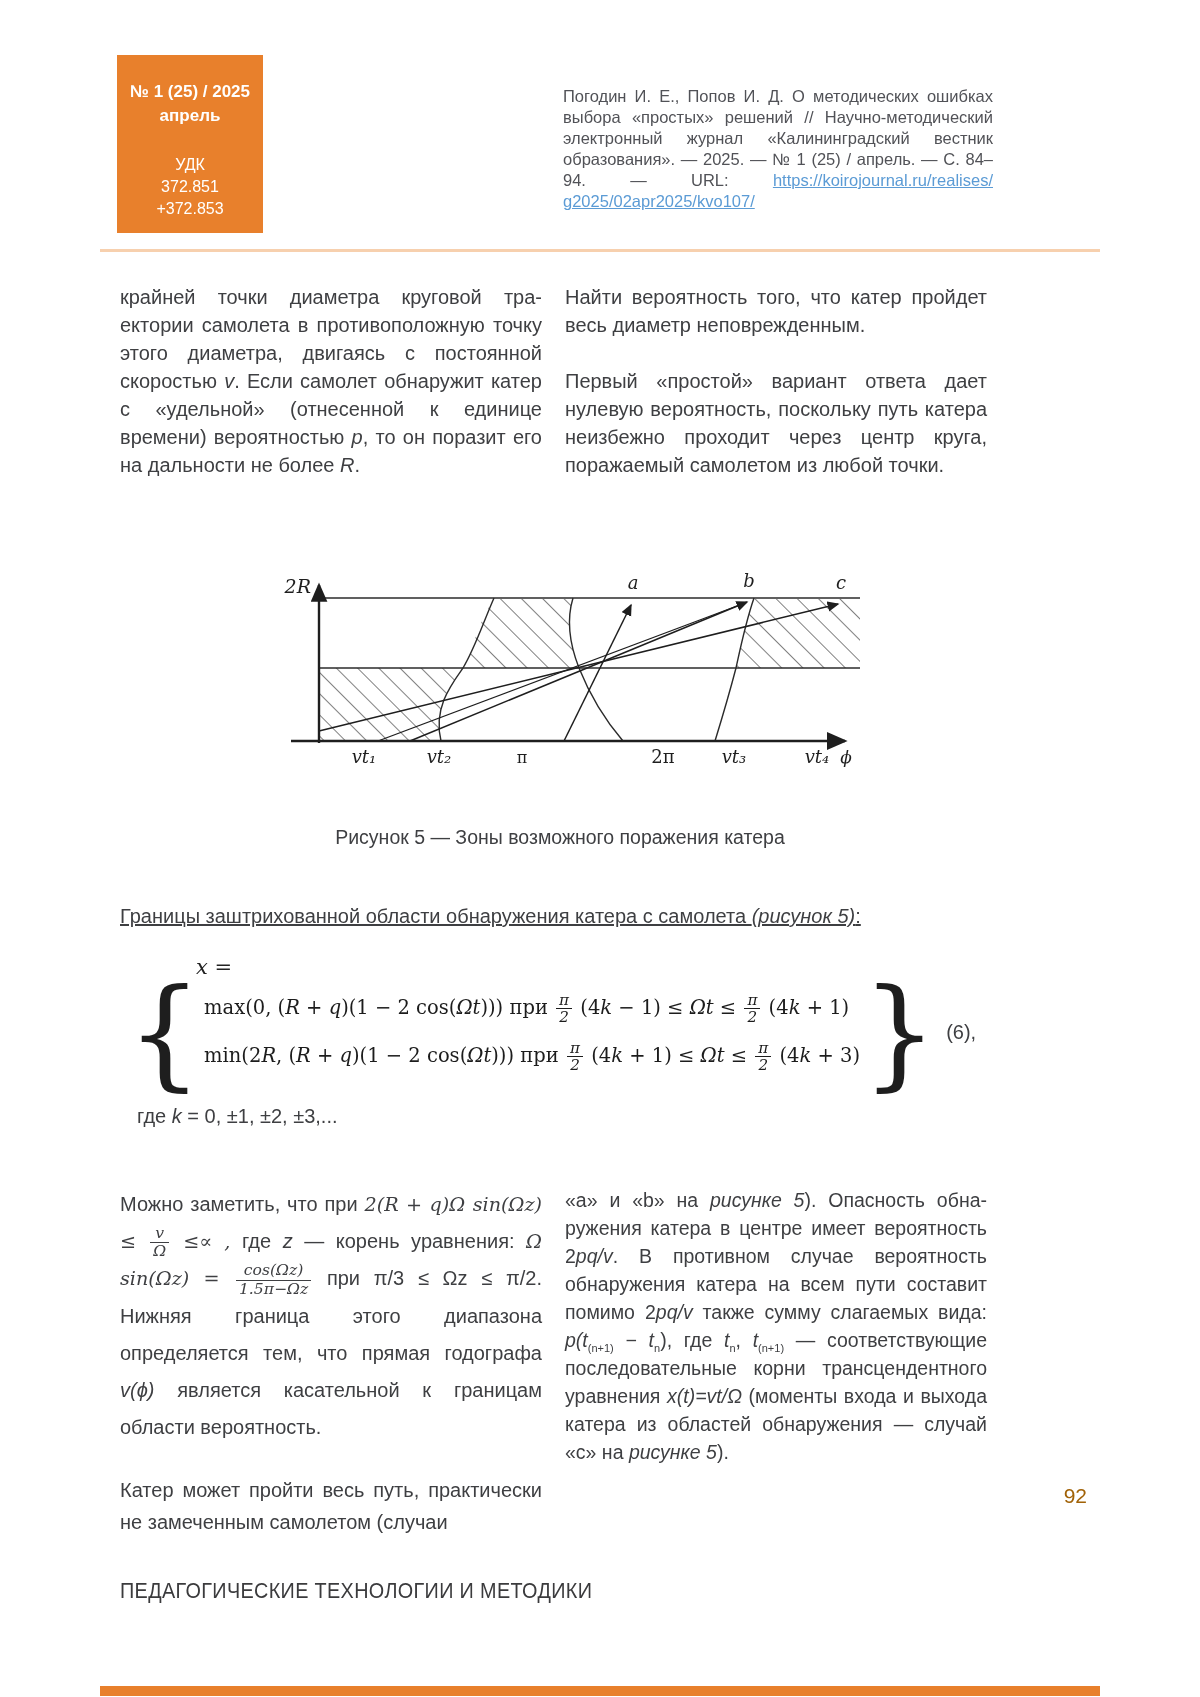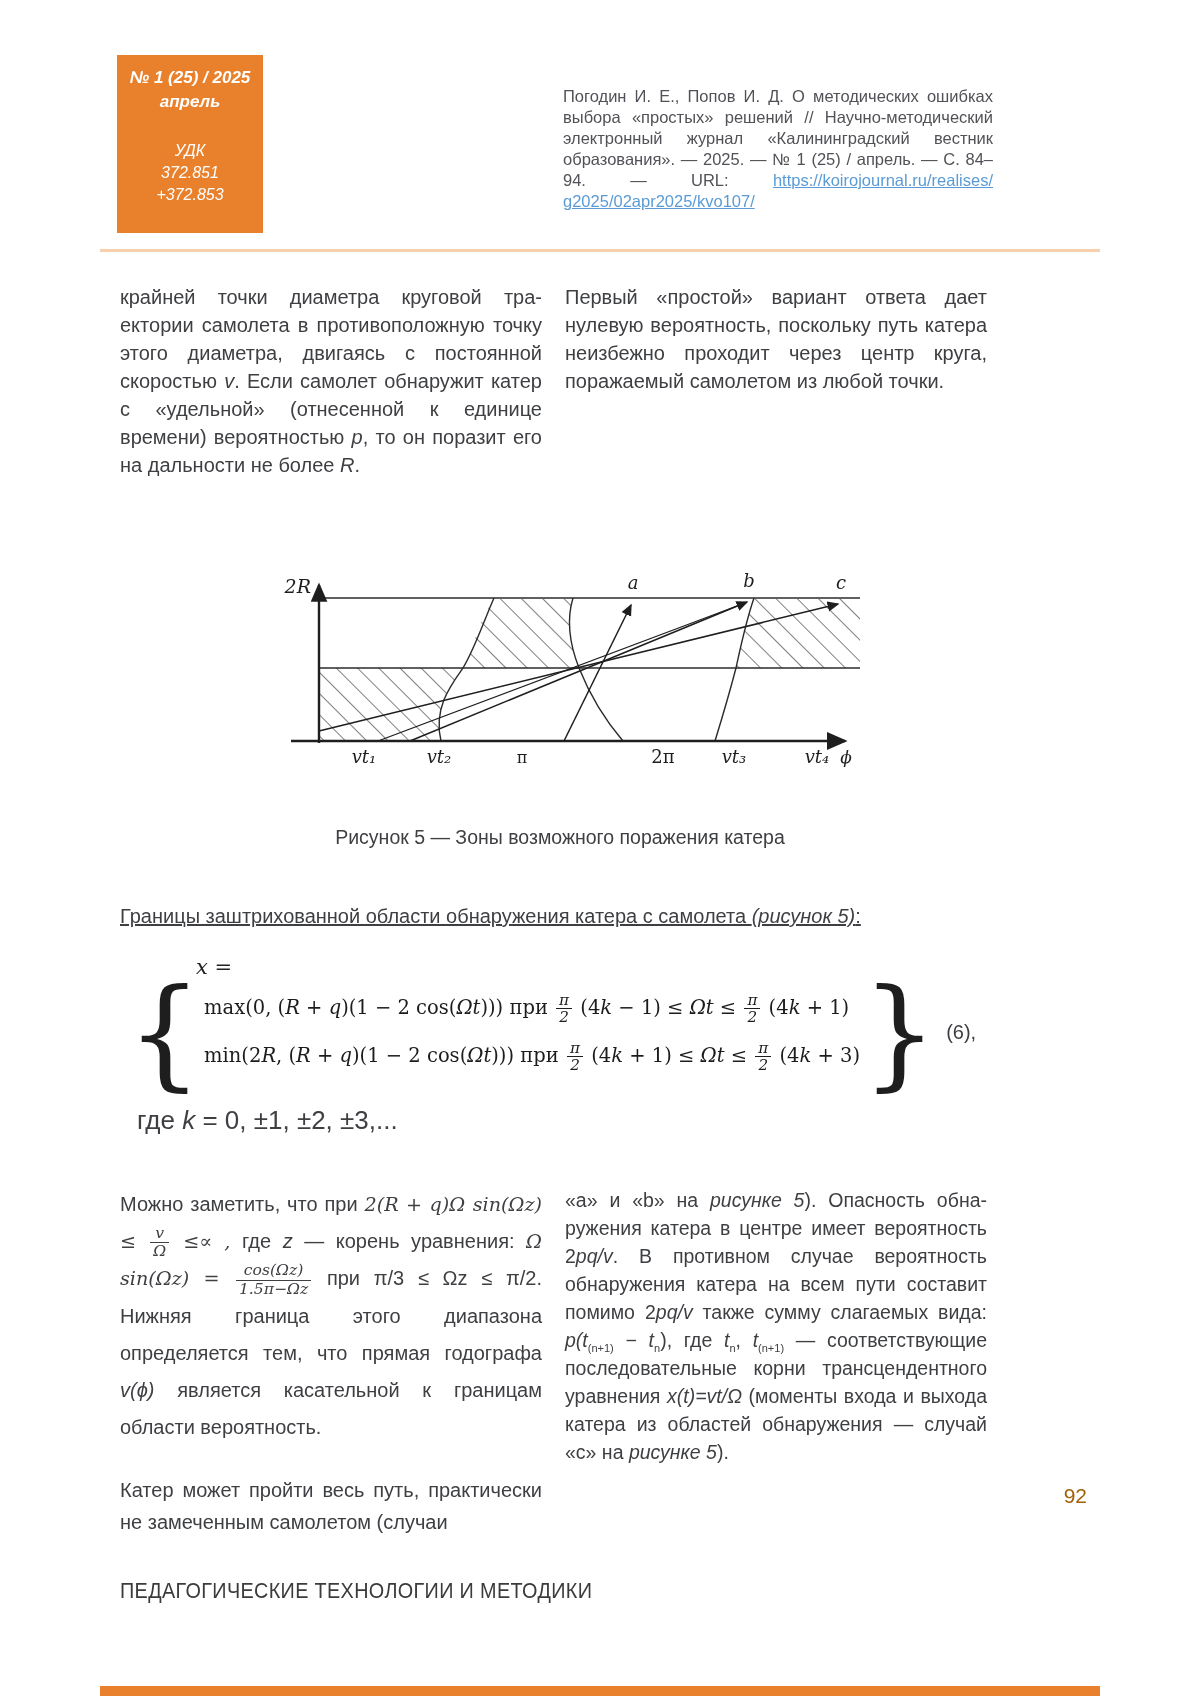--- a/index.html
+++ b/index.html
@@ -1,20 +1,20 @@
 <!DOCTYPE html>
 <html><head>
 <meta charset="utf-8">
 <style>
   html,body{margin:0;padding:0;background:#fff;}
   .page{position:relative;width:1200px;height:1697px;background:#ffffff;overflow:hidden;
         font-family:"Liberation Sans",sans-serif;color:#3e3f42;}
   
   .issue-box{position:absolute;left:117px;top:55px;width:146px;height:178px;background:#E8802C;
-             color:#fff;text-align:center;padding-top:11px;box-sizing:border-box;font-style:italic;}
+             color:#fff;text-align:center;padding-top:25px;box-sizing:border-box;}
   .issue-box .l1{font-size:17px;font-weight:bold;line-height:24px;}
   .issue-box .l2{font-size:17px;font-weight:bold;line-height:24px;}
   .issue-box .udk{margin-top:26px;font-size:16px;line-height:22px;font-weight:normal;}
   .jtitle{position:absolute;left:270px;top:86px;width:290px;}
   .jtitle .t{font-size:20px;font-weight:bold;color:#333436;line-height:28px;letter-spacing:0.3px;}
   .jtitle .s{font-size:19px;color:#3c3d40;line-height:28px;}
   .citation{position:absolute;left:563px;top:86px;width:430px;font-size:16.5px;line-height:21px;
             color:#515257;text-align:justify;}
   .citation a{color:#5B9BD5;text-decoration:underline;cursor:pointer;}
   .hdr-divider{position:absolute;left:100px;top:249px;width:1000px;height:3px;background:#F7D0AE;}
@@ -40,21 +40,21 @@
                font-size:19.5px;color:#3e3f42;}
   
   .granitsy{position:absolute;left:120px;top:902px;width:888px;font-size:20px;line-height:28px;text-align:justify;text-decoration:underline;}
   .eq-lhs{position:absolute;left:196px;top:955px;font-family:"DejaVu Serif",serif;font-size:21px;color:#222;}
   .eq-block{position:absolute;left:127px;top:984px;display:flex;align-items:center;color:#1e1e1e;}
   .brace{font-family:"DejaVu Serif",serif;font-size:118px;line-height:0.82;font-weight:normal;
          transform:scaleY(1.02);color:#1e1e1e;}
   .eq-rows{display:flex;flex-direction:column;margin:0 2px;}
   .eq-row{font-family:"DejaVu Serif",serif;font-size:19.5px;height:48px;line-height:48px;white-space:nowrap;color:#1c1c1c;}
   .eq-number{margin-left:9px;font-size:20px;color:#3e3f42;}
-  .eq-where{position:absolute;left:137px;top:1105px;font-size:26px;color:#3e3f42;}
+  .eq-where{position:absolute;left:137px;top:1105px;font-size:20px;color:#3e3f42;}
   
   .footer-title{position:absolute;left:120px;top:1578px;font-size:22px;color:#3b3b3d;
                 transform:scaleX(0.9);transform-origin:left center;letter-spacing:0.4px;}
   .footer-page{position:absolute;right:113px;top:1484px;font-size:21px;color:#a16207;}
   .bottom-bar{position:absolute;left:100px;top:1686px;width:1000px;height:10px;background:#E8802C;}
   svg text{font-family:"DejaVu Serif",serif;fill:#1e1e1e;}
   svg .lbl-i{font-style:italic;}
 </style>
 </head>
 <body>
@@ -73,20 +73,21 @@
 
 
   <div class="citation"><span>Погодин И. Е., Попов И. Д. О методических ошибках выбора «простых» решений // Научно-методиче­ский электронный журнал «Калининградский вест­ник образования». — 2025. — № 1 (25) / апрель. — С. 84–94. — URL: </span><a>https://koirojournal.ru/realises/​g2025/02apr2025/kvo107/</a></div>
 
   <div class="hdr-divider"></div>
 
   <div class="col top-left">
     <p><span>крайней точки диаметра круговой тра­ектории самолета в противоположную точку этого диаметра, двигаясь с посто­янной скоростью </span><span class="it">v</span><span>. Если самолет обна­ружит катер с «удельной» (отнесенной к единице времени) вероятностью </span><span class="it">p</span><span>, то он поразит его на дальности не более </span><span class="it">R</span><span>.</span></p>
   </div>
   <div class="col top-right">
+    <p><span>Найти вероятность того, что катер прой­дет весь диаметр неповрежденным.</span></p>
     <p><span>Первый «простой» вариант ответа дает нулевую вероятность, поскольку путь катера неизбежно проходит через центр круга, поражаемый самолетом из любой точки.</span></p>
   </div>
 
   <svg class="fig" viewBox="0 0 577 200">
     <defs>
       <pattern id="hatch" patternUnits="userSpaceOnUse" width="15" height="15" patternTransform="rotate(-45)">
         <line x1="0" y1="0" x2="0" y2="15" stroke="#2b2b2b" stroke-width="1.2"></line>
       </pattern>
       <marker id="ah" markerWidth="9" markerHeight="8" refX="7" refY="3.5" orient="auto">
         <path d="M0,0 L8,3.5 L0,7 Z" fill="#1e1e1e"></path>

